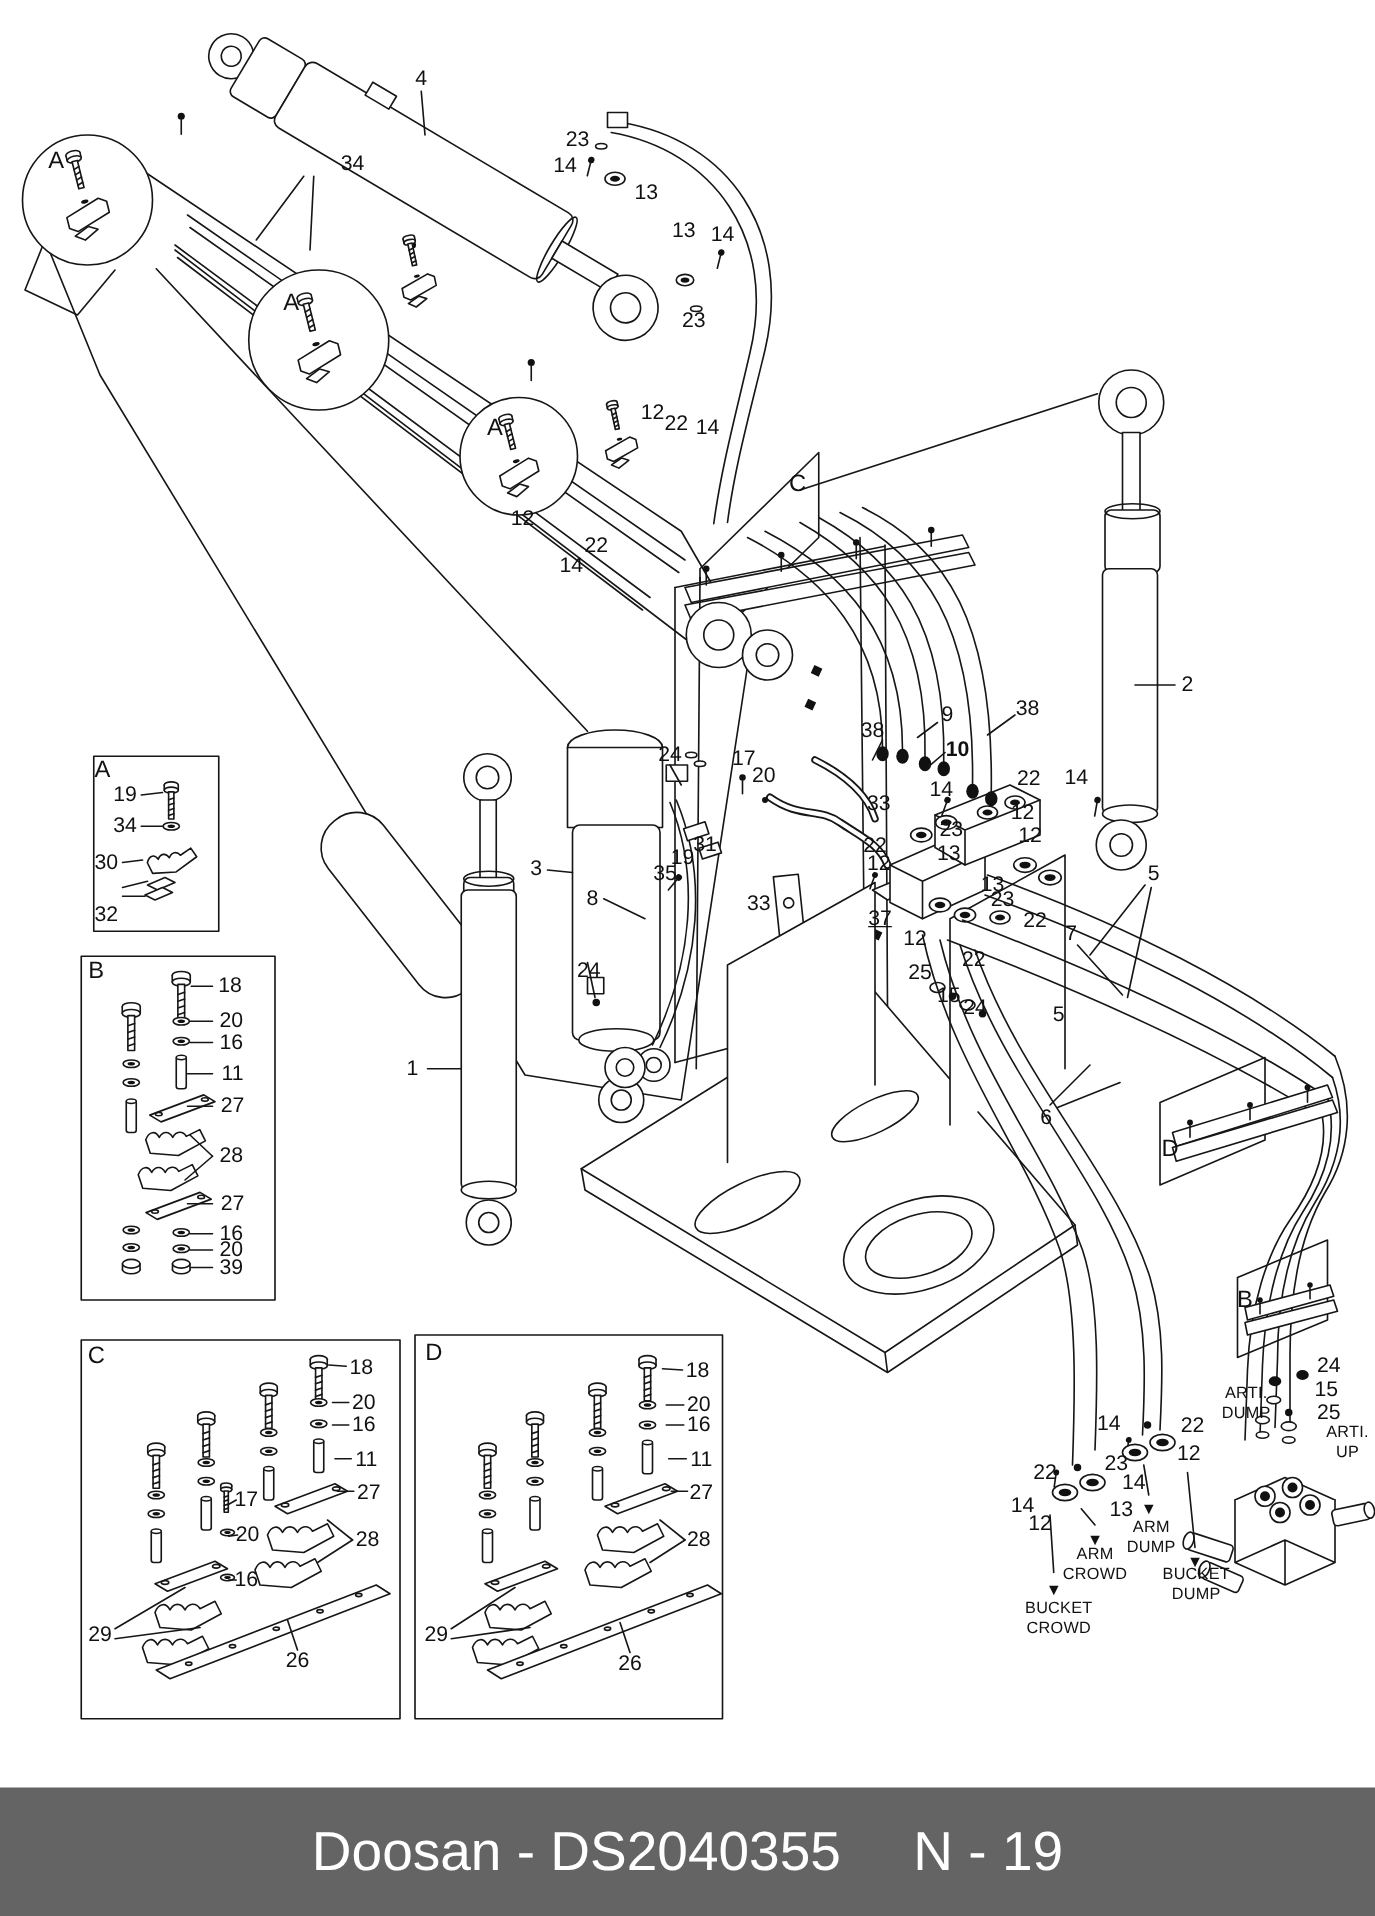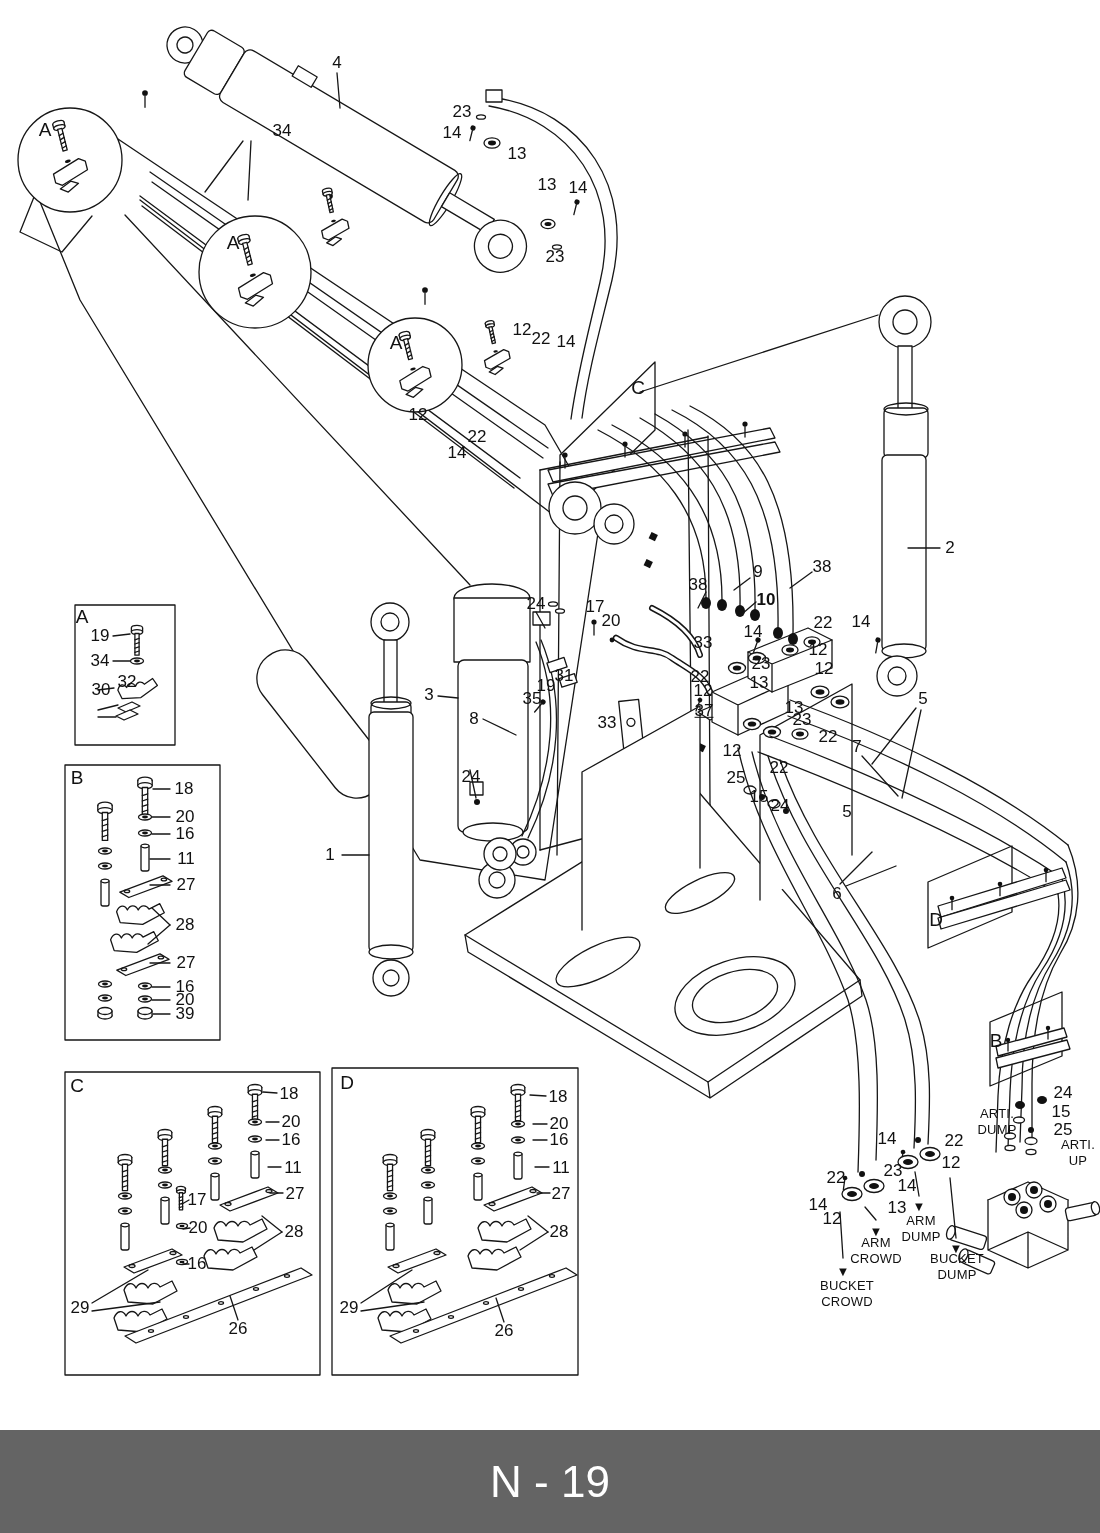--- a/index.html
+++ b/index.html
@@ -528,21 +528,21 @@
       <div class="callout" style="left: 861px; top: 622px;">14</div>
       <div class="callout" style="left: 818px; top: 650px;">12</div>
       <div class="callout" style="left: 703px; top: 643px;">33</div>
       <div class="callout" style="left: 761px; top: 664px;">23</div>
       <div class="callout" style="left: 700px; top: 677px;">22</div>
       <div class="callout" style="left: 759px; top: 683px;">13</div>
       <div class="callout" style="left: 703px; top: 691px;">12</div>
       <div class="callout" style="left: 824px; top: 669px;">12</div>
       <div class="callout" style="left: 794px; top: 708px;">13</div>
       <div class="callout" style="left: 802px; top: 720px;">23</div>
-      <div class="callout" style="left: 704px; top: 711px; text-decoration: underline;">37</div>
+      <div class="callout" style="left: 704px; top: 735px; text-decoration: underline;">37</div>
       <div class="callout" style="left: 732px; top: 751px;">12</div>
       <div class="callout" style="left: 779px; top: 768px;">22</div>
       <div class="callout" style="left: 828px; top: 737px;">22</div>
       <div class="callout" style="left: 857px; top: 747px;">7</div>
       <div class="callout" style="left: 736px; top: 778px;">25</div>
       <div class="callout" style="left: 759px; top: 797px;">15</div>
       <div class="callout" style="left: 780px; top: 806px;">24</div>
       <div class="callout" style="left: 923px; top: 699px;">5</div>
       <div class="callout" style="left: 847px; top: 812px;">5</div>
       <div class="callout" style="left: 837px; top: 894px;">6</div>
@@ -583,22 +583,22 @@
 DUMP</div>
       <div class="callout small" style="left: 847px; top: 1294px;">BUCKET
 CROWD</div>
       <div class="callout arrow" style="left: 876px; top: 1232px;">▼</div>
       <div class="callout arrow" style="left: 843px; top: 1272px;">▼</div>
       <div class="callout arrow" style="left: 919px; top: 1207px;">▼</div>
       <div class="callout arrow" style="left: 956px; top: 1249px;">▼</div>
       <div class="callout letter" style="left: 82px; top: 617px;">A</div>
       <div class="callout" style="left: 100px; top: 636px;">19</div>
       <div class="callout" style="left: 100px; top: 661px;">34</div>
-      <div class="callout" style="left: 85px; top: 690px; margin-left: 16px;">30</div>
-      <div class="callout" style="left: 85px; top: 682px; margin-left: 42px;">32</div>
+      <div class="callout" style="left: 85px; top: 690px;">30</div>
+      <div class="callout" style="left: 85px; top: 732px;">32</div>
       <div class="callout letter" style="left: 77px; top: 778px;">B</div>
       <div class="callout" style="left: 184px; top: 789px;">18</div>
       <div class="callout" style="left: 185px; top: 817px;">20</div>
       <div class="callout" style="left: 185px; top: 834px;">16</div>
       <div class="callout" style="left: 186px; top: 859px;">11</div>
       <div class="callout" style="left: 186px; top: 885px;">27</div>
       <div class="callout" style="left: 185px; top: 925px;">28</div>
       <div class="callout" style="left: 186px; top: 963px;">27</div>
       <div class="callout" style="left: 185px; top: 987px;">16</div>
       <div class="callout" style="left: 185px; top: 1000px;">20</div>
@@ -620,16 +620,17 @@
       <div class="callout" style="left: 559px; top: 1124px;">20</div>
       <div class="callout" style="left: 559px; top: 1140px;">16</div>
       <div class="callout" style="left: 561px; top: 1168px;">11</div>
       <div class="callout" style="left: 561px; top: 1194px;">27</div>
       <div class="callout" style="left: 559px; top: 1232px;">28</div>
       <div class="callout" style="left: 349px; top: 1308px;">29</div>
       <div class="callout" style="left: 504px; top: 1331px;">26</div>
     </div>
 
 <div class="footer">
+  <span>Doosan - DS2040355</span>
   <span>N - 19</span>
 </div>
 
 </div>
 
 </body></html>

